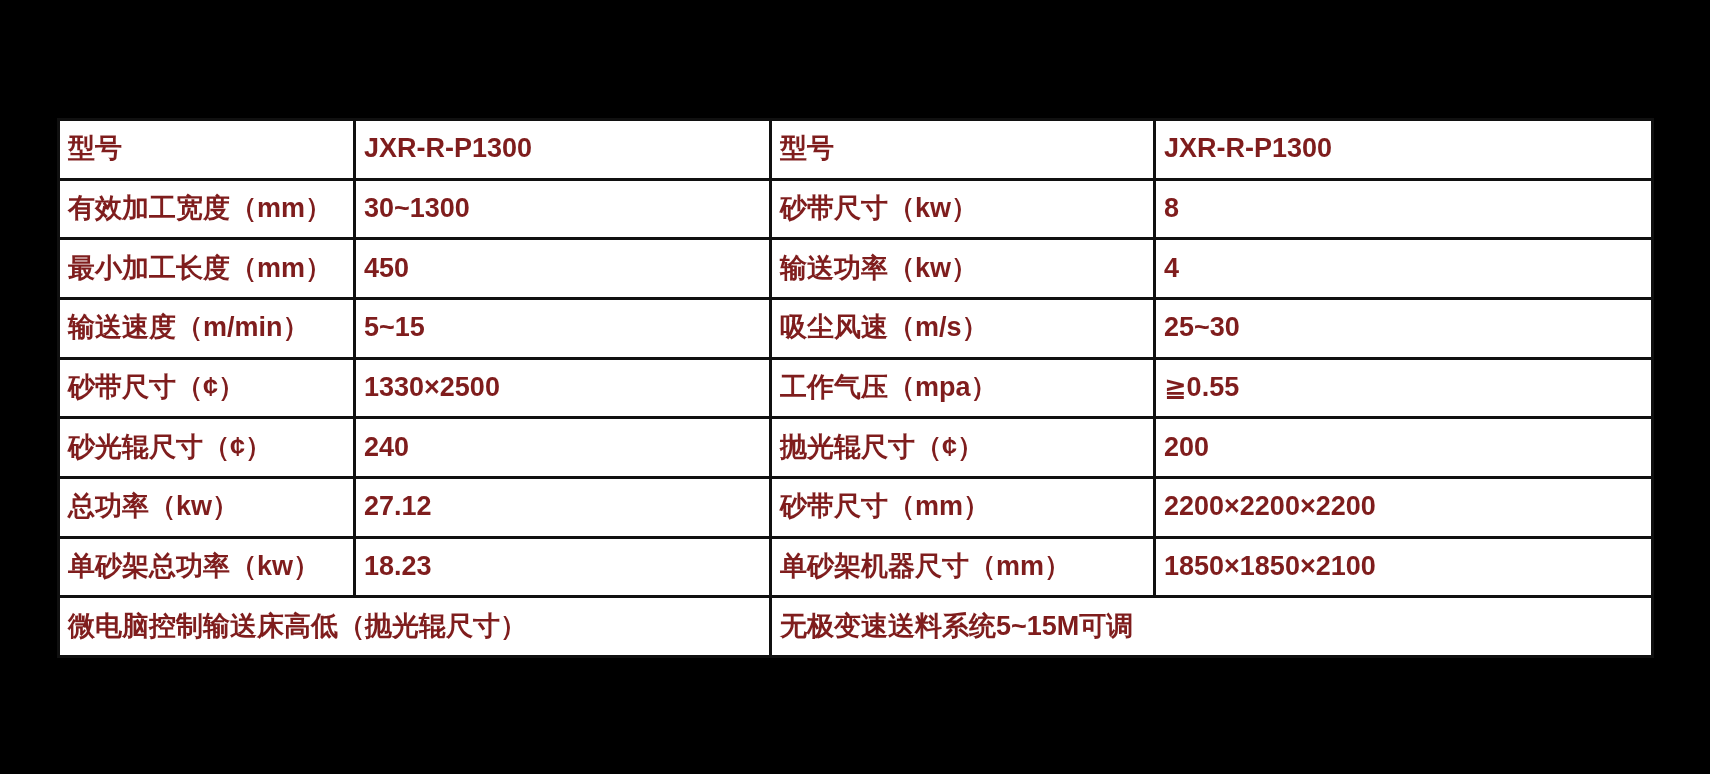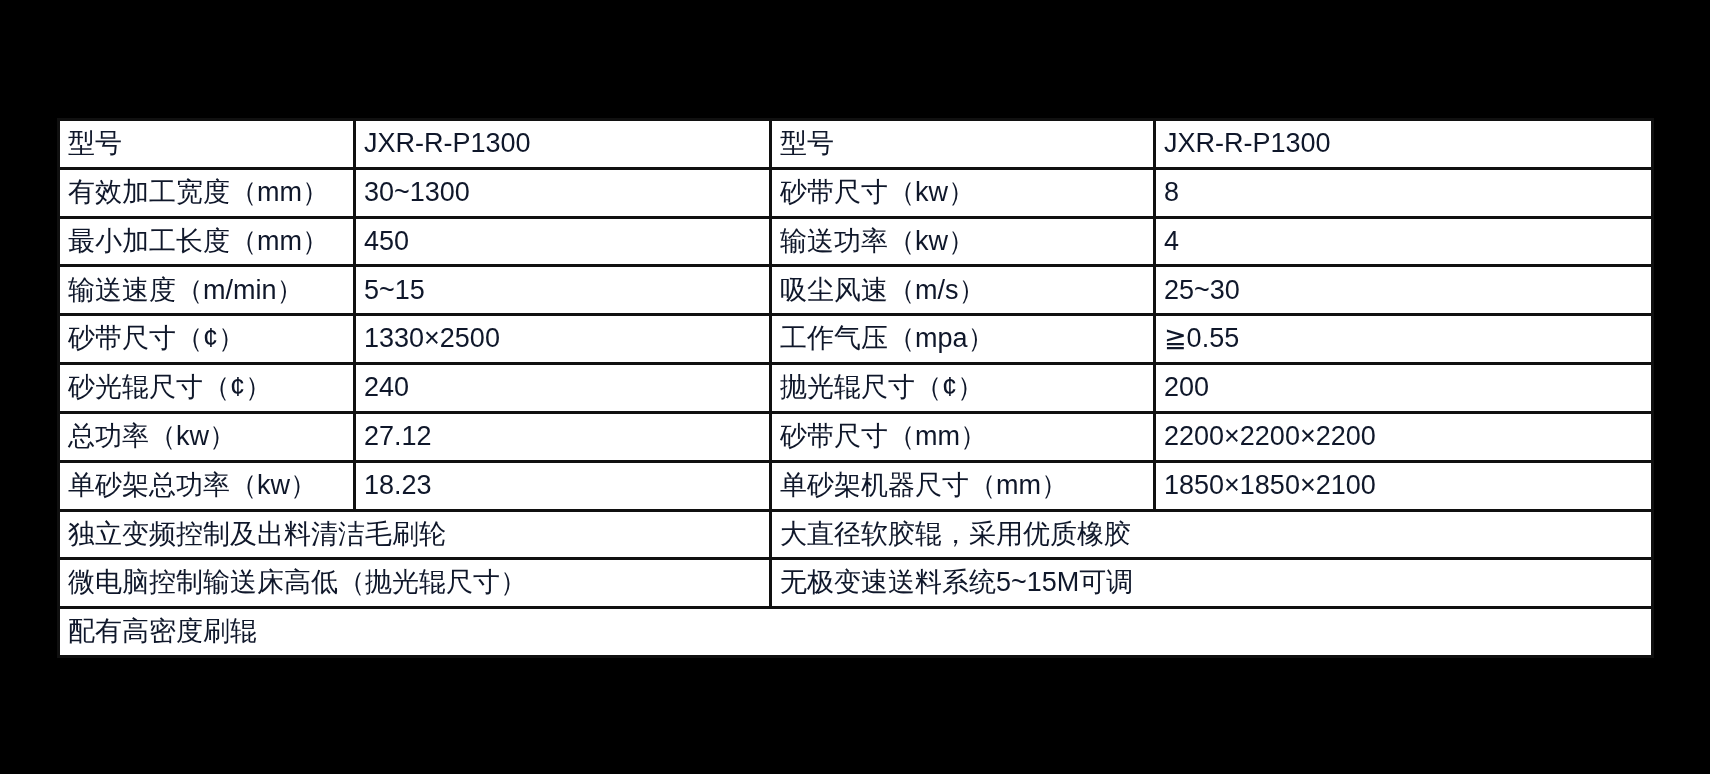--- a/index.html
+++ b/index.html
@@ -16,23 +16,23 @@
   }
   table.spec-table {
     width: 100%; height: 100%;
     border-collapse: collapse;
     table-layout: fixed;
     background: #ffffff;
   }
   table.spec-table td {
     border: 3px solid #101010;
     background: #ffffff;
-    color: #0f172a;
+    color: #7f1d1d;
     font-size: 27px;
-    font-weight: normal;
+    font-weight: bold;
     line-height: 1.1;
     vertical-align: middle;
     padding: 0 4px 0 8px;
     height: 41px;
     white-space: nowrap;
     overflow: hidden;
   }
 </style>
 </head>
 <body>
@@ -88,25 +88,18 @@
         <td>砂带尺寸（mm）</td>
         <td>2200×2200×2200</td>
       </tr>
       <tr>
         <td>单砂架总功率（kw）</td>
         <td>18.23</td>
         <td>单砂架机器尺寸（mm）</td>
         <td>1850×1850×2100</td>
       </tr>
       <tr>
-        <td colspan="2">独立变频控制及出料清洁毛刷轮</td>
-        <td colspan="2">大直径软胶辊，采用优质橡胶</td>
-      </tr>
-      <tr>
         <td colspan="2">微电脑控制输送床高低（抛光辊尺寸）</td>
         <td colspan="2">无极变速送料系统5~15M可调</td>
-      </tr>
-      <tr>
-        <td colspan="4">配有高密度刷辊</td>
       </tr>
     </tbody>
   </table>
 </div>
 
 </body></html>

